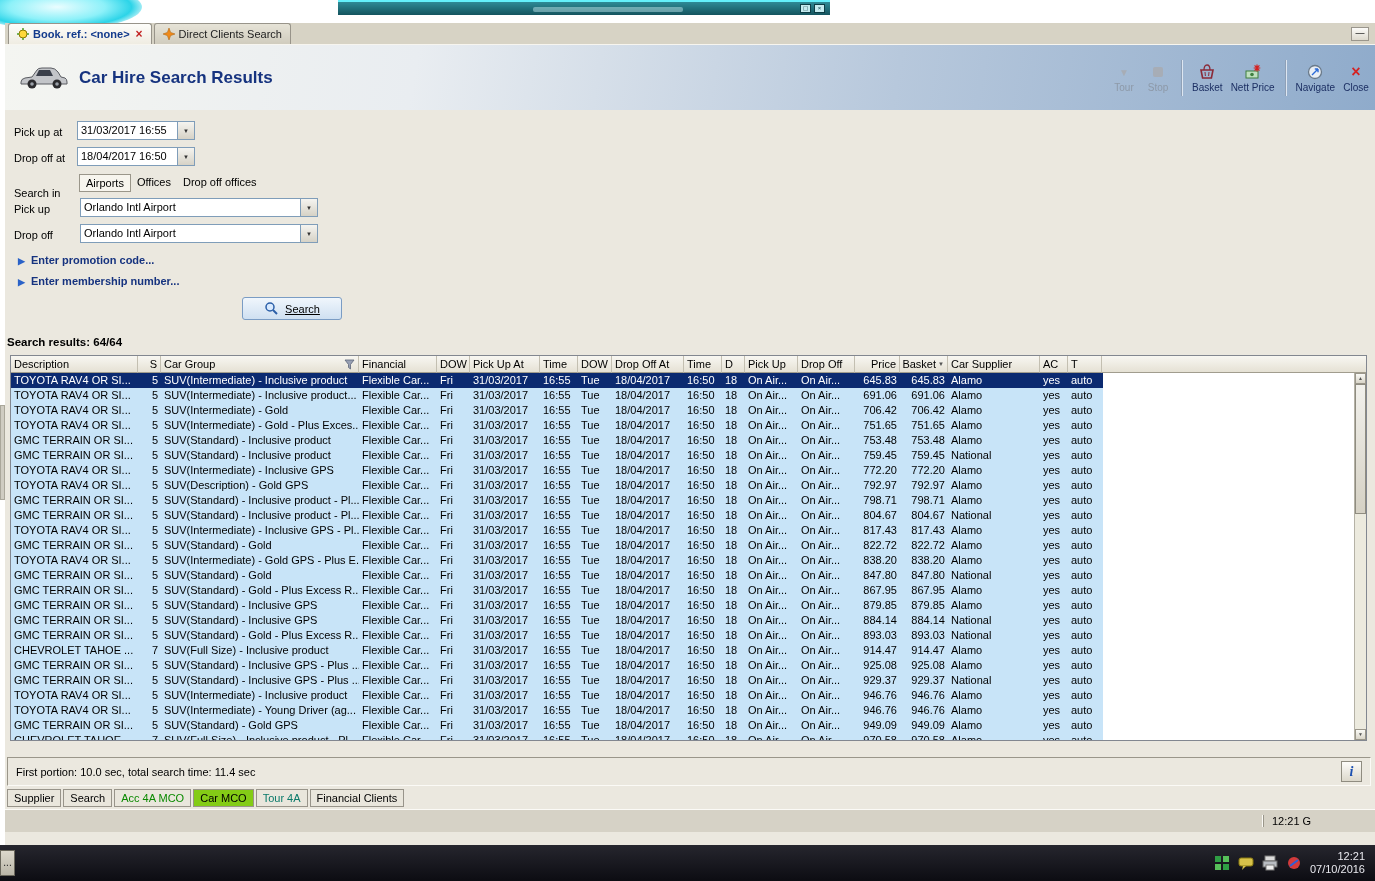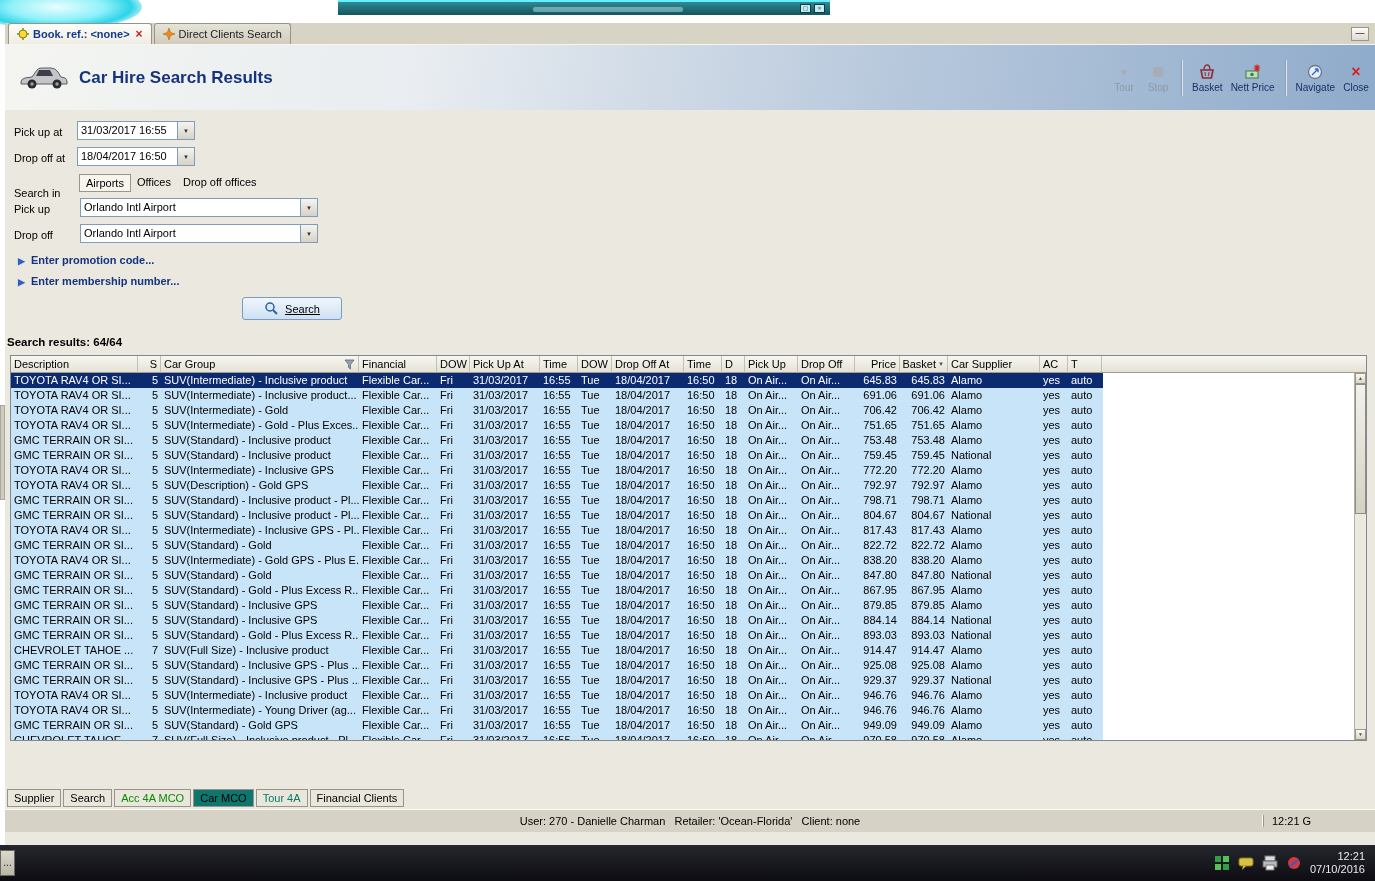--- a/index.html
+++ b/index.html
@@ -95,21 +95,21 @@
   .timing { position:absolute; left:2px; top:734px; width:1364px; height:29px; background:#ebe8df;
     border:1px solid; border-color:#9a968a #fbfaf6 #fbfaf6 #9a968a; display:flex; align-items:center; padding:0 8px; }
   .info-btn { margin-left:auto; width:21px; height:21px; background:linear-gradient(#fdfcf9,#dcd8cb);
     border:1px solid #8f8c80; color:#1b4fb0; font-family:"Liberation Serif", serif; font-style:italic;
     font-weight:bold; font-size:14px; text-align:center; line-height:19px; }
   .btabs { position:absolute; left:2px; top:766px; height:18px; display:flex; gap:2px; }
   .btab { border:1px solid #98948a; background:#e9e6dc; padding:1px 6px; display:flex; align-items:center;
     white-space:nowrap; }
   .btab.green-text { color:#0a8a00; }
   .btab.teal-text { color:#0a7a6a; }
-  .btab.green-bg { background:#0f766e; color:#000; }
+  .btab.green-bg { background:#84cc16; color:#000; }
   .statusbar { position:absolute; left:0; top:786px; width:100%; height:23px; background:#d6d2c6;
     border-top:1px solid #fbfaf6; display:flex; align-items:center; }
   .sb-center { position:absolute; left:0; right:0; text-align:center; white-space:pre; }
   .sb-right { position:absolute; right:4px; width:108px; padding-left:8px; border-left:1px solid #9a968a;
     box-shadow:-1px 0 0 #fbfaf6; white-space:nowrap; overflow:hidden; }
 
   
   .taskbar { position:absolute; left:0; top:845px; width:1375px; height:36px;
     background:linear-gradient(#26262e,#0c0c12); display:flex; align-items:center; }
   .tb-partial { width:15px; height:26px; margin-left:0; background:linear-gradient(#dcd8cc,#b9b5a7);
@@ -820,32 +820,35 @@
           <div class="tcell" style="width: 34px;">auto</div>
         </div>
       </div>
     <div class="vscroll">
       <div class="varrow up">▲</div>
       <div class="vthumb"></div>
       <div class="varrow dn">▼</div>
     </div>
   </div>
 
+  <div class="timing">
+    <span>First portion: 10.0 sec, total search time: 11.4 sec</span>
+    <div class="info-btn">i</div>
+  </div>
 
   <div class="btabs" id="btabs">
       <div class="btab">Supplier</div>
       <div class="btab">Search</div>
       <div class="btab green-text">Acc 4A MCO</div>
       <div class="btab green-bg">Car MCO</div>
       <div class="btab teal-text">Tour 4A</div>
       <div class="btab">Financial Clients</div>
     </div>
 
   <div class="statusbar">
-    <span class="sb-center">User: 270 - Danielle Charman   Retailer: 'Ocean-Florida'   Client: none</span>
     <span class="sb-right">12:21 G</span>
   </div>
 </div>
 
 <div class="taskbar">
   <div class="tb-partial">...</div>
   <div class="tray">
     <svg width="16" height="16" viewBox="0 0 16 16">
       <rect x="1" y="1" width="6" height="6" fill="#2f9e44"></rect>
         <rect x="9" y="1" width="6" height="6" fill="#57c05a"></rect>

